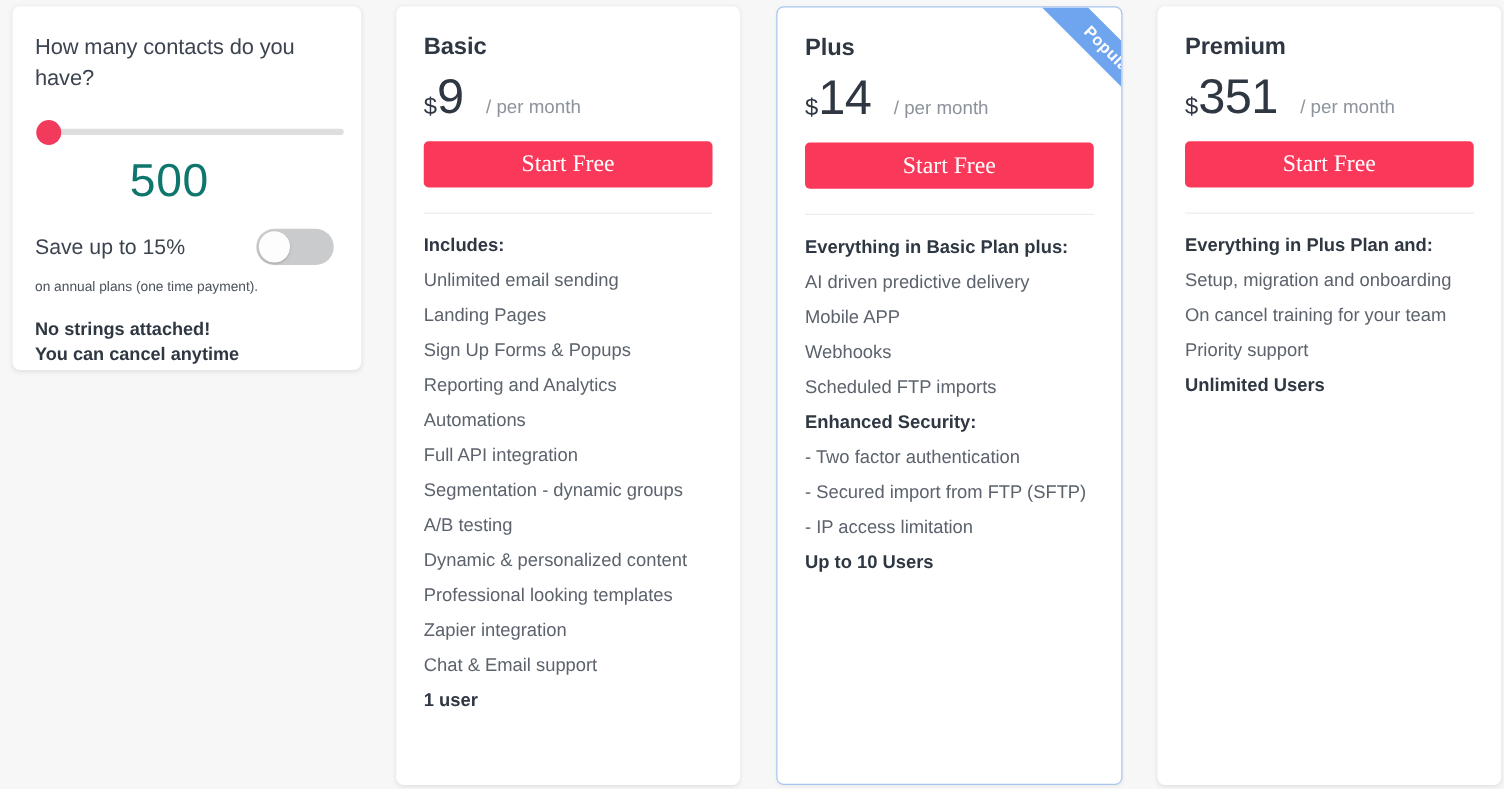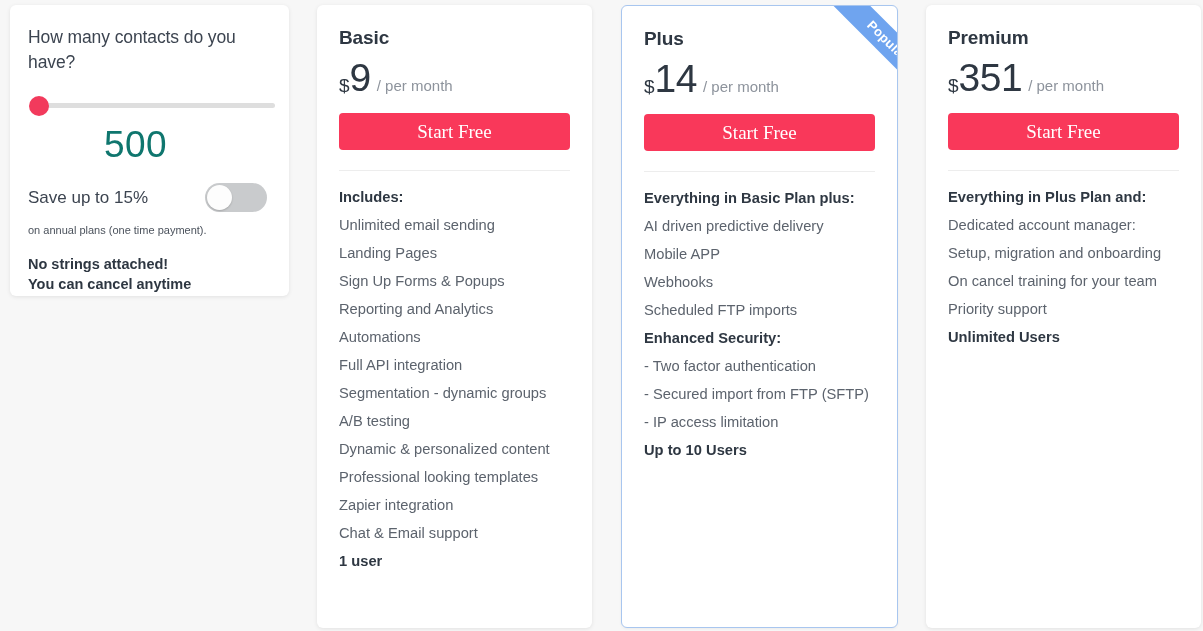--- a/index.html
+++ b/index.html
@@ -170,21 +170,21 @@
   .amount {
     font-size: 39px;
     line-height: 39px;
     color: #2e3742;
     font-weight: 400;
     letter-spacing: -0.5px;
   }
   .per {
     font-size: 15px;
     color: #8d939c;
-    margin-left: 6px;
+    margin-left: 18px;
   }
 
   .cta {
     display: block;
     width: 100%;
     margin-top: 16px;
     height: 37px;
     line-height: 37px;
     background: #f9385a;
     color: #ffffff;
@@ -330,21 +330,20 @@
     <div class="plan-name">Premium</div>
     <div class="price-row">
       <span class="currency">$</span>
       <span class="amount">351</span>
       <span class="per">/ per month</span>
     </div>
     <button class="cta">Start Free</button>
     <div class="divider"></div>
     <ul class="feature-list">
       <li class="bold">Everything in Plus Plan and:</li>
-      <li>Dedicated account manager:</li>
       <li>Setup, migration and onboarding</li>
       <li>On cancel training for your team</li>
       <li>Priority support</li>
       <li class="bold">Unlimited Users</li>
     </ul>
   </div>
 
 </div>
 
 </body></html>

